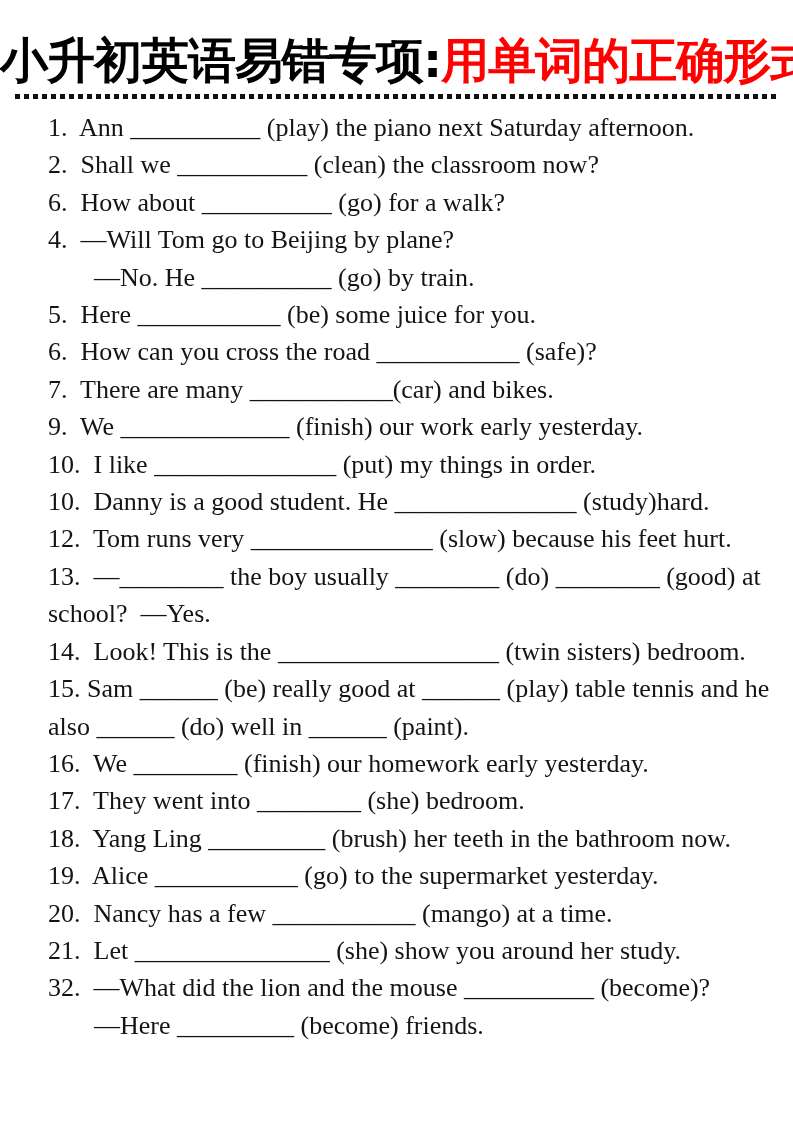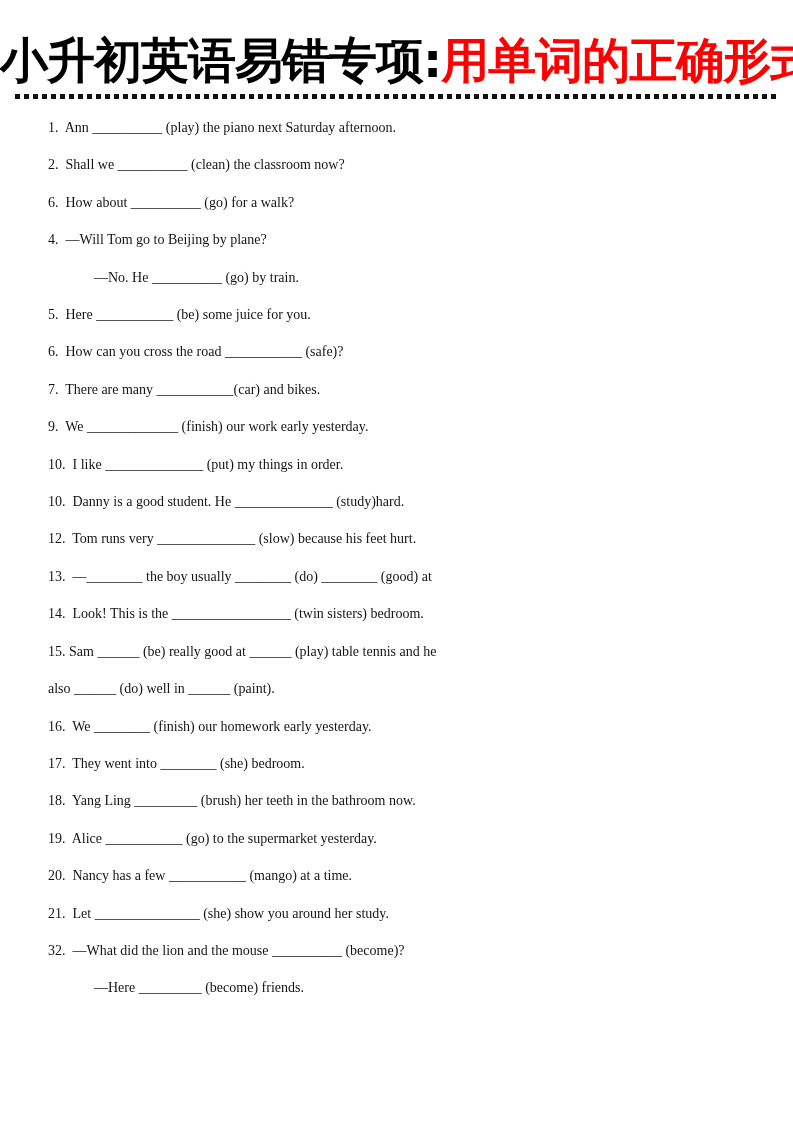--- a/index.html
+++ b/index.html
@@ -31,21 +31,21 @@
   .title .t-red   { color: #ff0000; }
   .dotted-divider {
     height: 5px;
     margin: 8px 15px 0 15px;
     background-image: repeating-linear-gradient(to right, #111111 0px, #111111 5px, transparent 5px, transparent 9px);
   }
   .questions {
     margin-top: 10px;
     padding: 0 8px 0 48px;
     font-family: "Liberation Serif", "DejaVu Serif", serif;
-    font-size: 14px;
+    font-size: 26px;
     color: #141414;
   }
   .line {
     margin: 0;
     line-height: 37.4px;
     white-space: pre-wrap;
   }
   .cont-indent {
     padding-left: 46px;
   }
@@ -68,20 +68,21 @@
     <p class="line">4.  —Will Tom go to Beijing by plane?</p>
     <p class="line cont-indent">—No. He __________ (go) by train.</p>
     <p class="line">5.  Here ___________ (be) some juice for you.</p>
     <p class="line">6.  How can you cross the road ___________ (safe)?</p>
     <p class="line">7.  There are many ___________(car) and bikes.</p>
     <p class="line">9.  We _____________ (finish) our work early yesterday.</p>
     <p class="line">10.  I like ______________ (put) my things in order.</p>
     <p class="line">10.  Danny is a good student. He ______________ (study)hard.</p>
     <p class="line">12.  Tom runs very ______________ (slow) because his feet hurt.</p>
     <p class="line">13.  —________ the boy usually ________ (do) ________ (good) at</p>
+    <p class="line">school?  —Yes.</p>
     <p class="line">14.  Look! This is the _________________ (twin sisters) bedroom.</p>
     <p class="line">15. Sam ______ (be) really good at ______ (play) table tennis and he</p>
     <p class="line">also ______ (do) well in ______ (paint).</p>
     <p class="line">16.  We ________ (finish) our homework early yesterday.</p>
     <p class="line">17.  They went into ________ (she) bedroom.</p>
     <p class="line">18.  Yang Ling _________ (brush) her teeth in the bathroom now.</p>
     <p class="line">19.  Alice ___________ (go) to the supermarket yesterday.</p>
     <p class="line">20.  Nancy has a few ___________ (mango) at a time.</p>
     <p class="line">21.  Let _______________ (she) show you around her study.</p>
     <p class="line">32.  —What did the lion and the mouse __________ (become)?</p>

